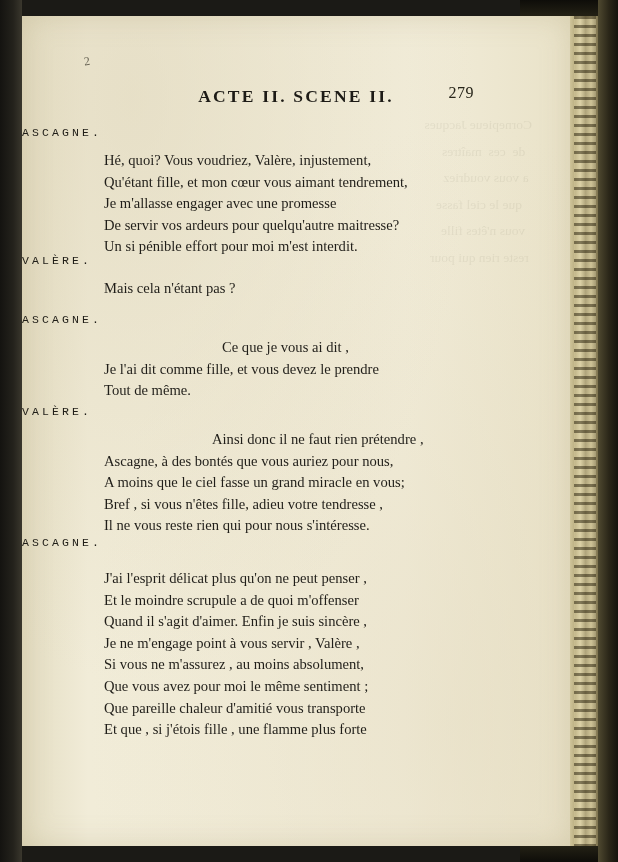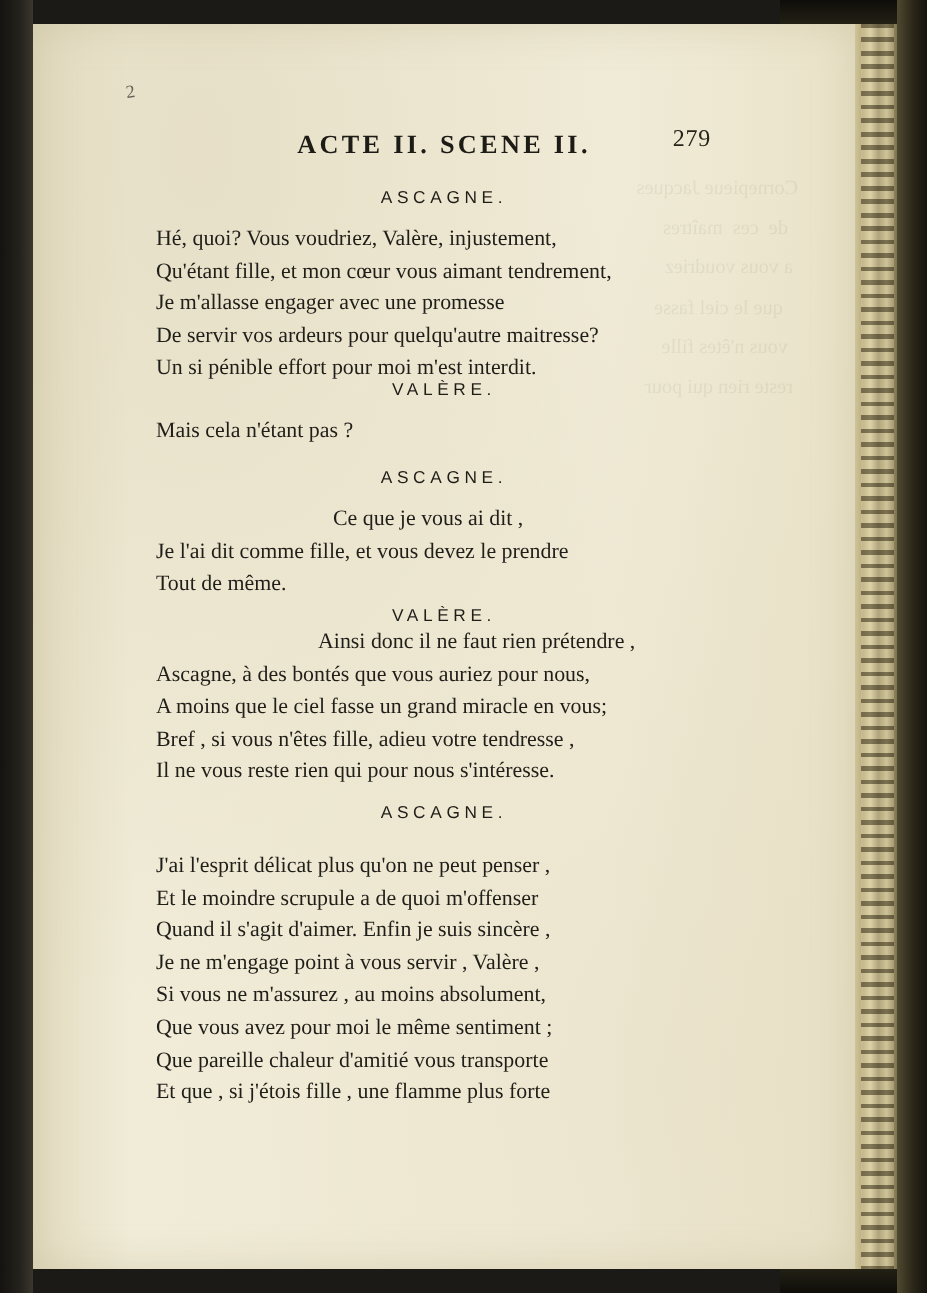--- a/index.html
+++ b/index.html
@@ -143,27 +143,27 @@
     position: absolute;
     left: 62px;
     top: 38px;
     font-size: 12px;
     color: #3b382c;
     opacity: 0.75;
     transform: rotate(-8deg);
   }
 
   .speaker {
-    text-align: center;
+    text-align: left;
     font-size: 11.5px;
     letter-spacing: 3.1px;
     color: #1f1d17;
     margin: 0;
     padding: 0;
-    font-family: Liberation Sans, sans-serif;
+    font-family: Liberation Mono, monospace;
   }
 
   .block {
     position: absolute;
     width: 548px;
   }
   .lines {
     margin: 0;
     padding: 0;
     list-style: none;
@@ -233,21 +233,21 @@
         <ul class="lines">
           <li class="indent" style="margin-top:11px;">Ce que je vous ai dit ,</li>
           <li>Je l'ai dit comme fille, et vous devez le prendre</li>
           <li>Tout de même.</li>
         </ul>
       </div>
 
       <div class="block" style="top:389px;">
         <div class="speaker">VALÈRE.</div>
         <ul class="lines">
-          <li class="indent2" style="margin-top:1px;">Ainsi donc il ne faut rien prétendre ,</li>
+          <li class="indent2" style="margin-top:11px;">Ainsi donc il ne faut rien prétendre ,</li>
           <li>Ascagne, à des bontés que vous auriez pour nous,</li>
           <li>A moins que le ciel fasse un grand miracle en vous;</li>
           <li>Bref , si vous n'êtes fille, adieu votre tendresse ,</li>
           <li>Il ne vous reste rien qui pour nous s'intéresse.</li>
         </ul>
       </div>
 
       <div class="block" style="top:520px;">
         <div class="speaker">ASCAGNE.</div>
         <ul class="lines">

